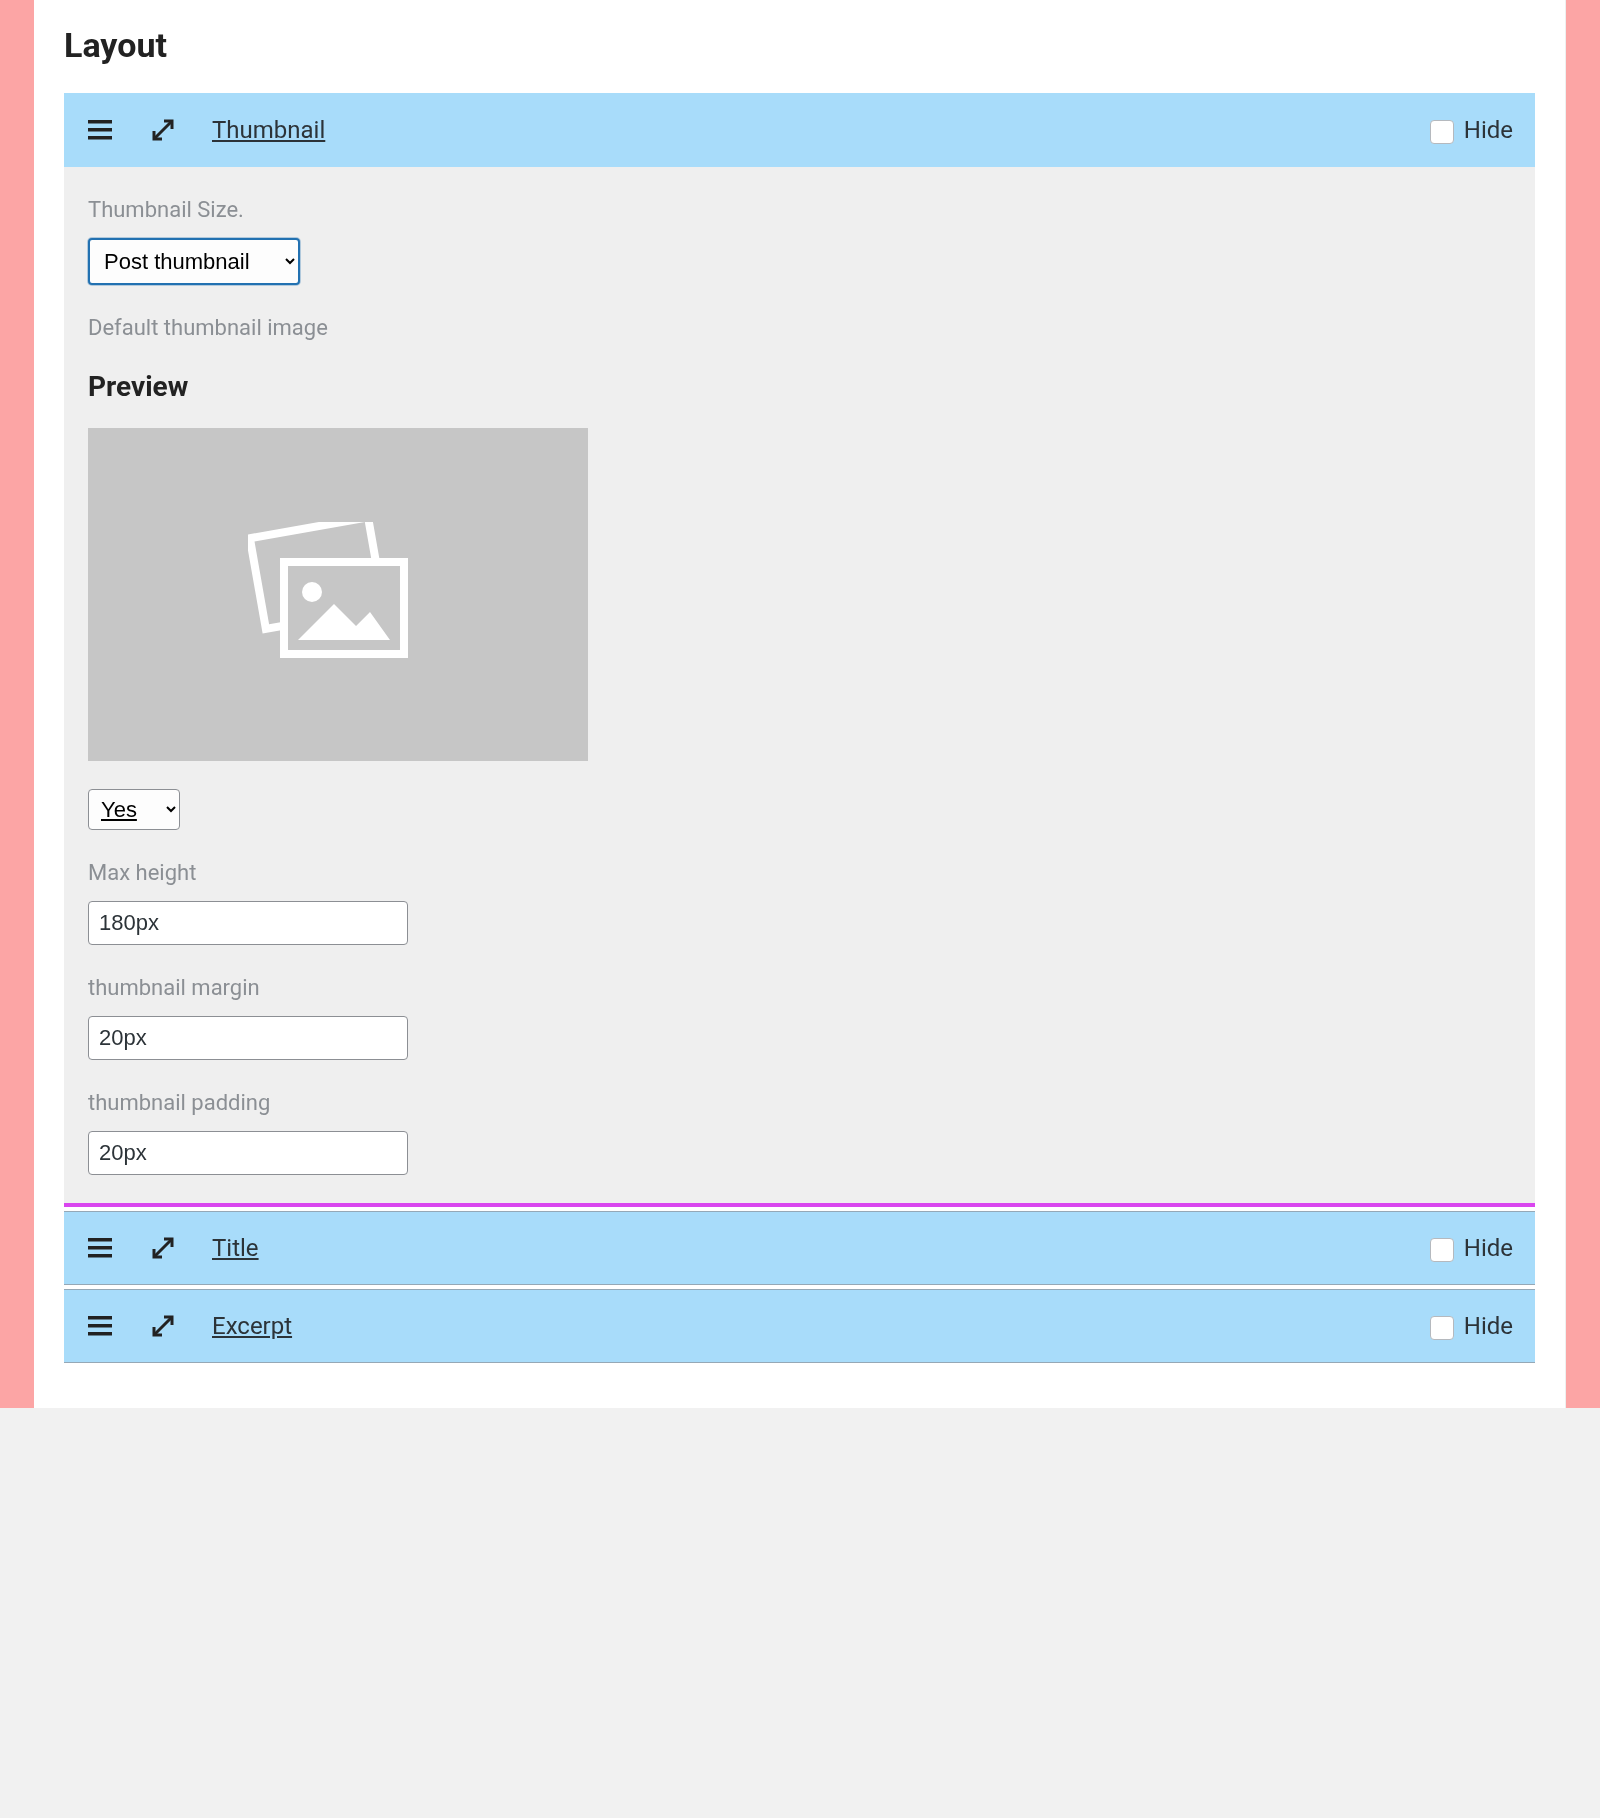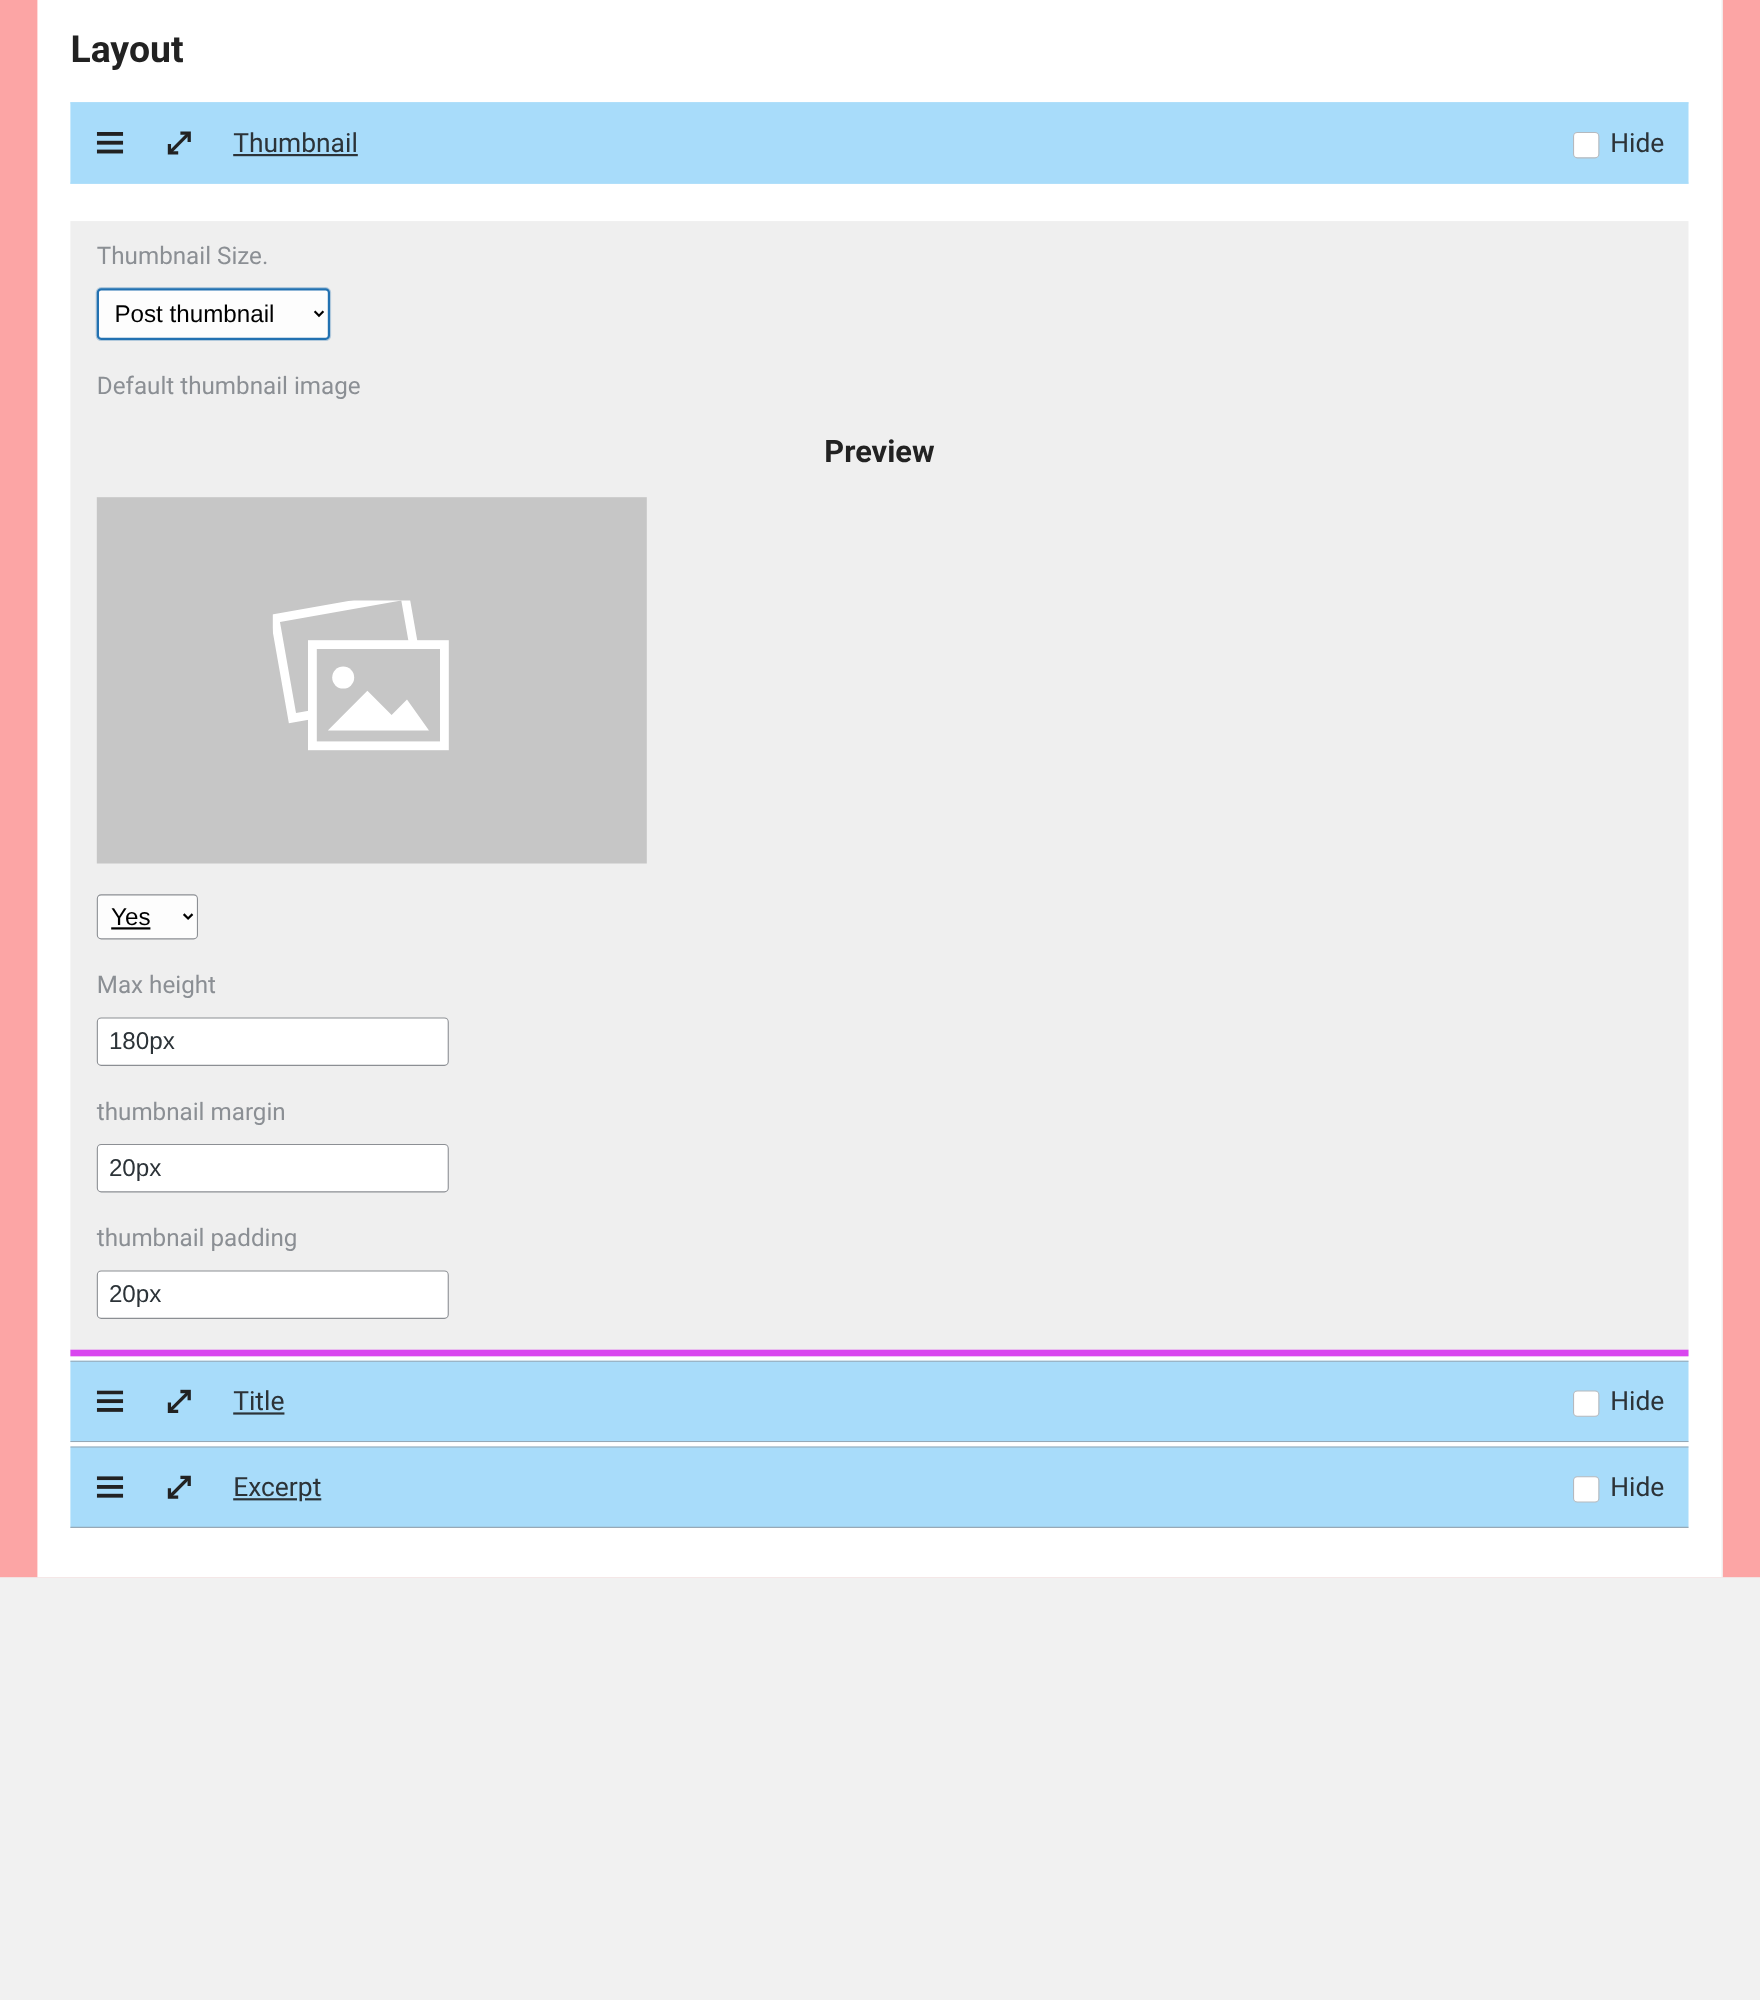--- a/index.html
+++ b/index.html
@@ -91,23 +91,22 @@
     height: 5px;
     border-left: 3px solid #3a7bbd;
     border-bottom: 3px solid #3a7bbd;
     transform: rotate(-45deg);
     margin: 5px 0 0 5px;
   }
 
   
   .acc-body {
     background: #efefef;
-    padding: 20px 24px 28px 24px;
-    border-bottom: 6px solid #d946ef;
-    margin-top: 34px;
+    padding: 30px 24px 28px 24px;
+    border-bottom: 4px solid #d946ef;
   }
 
   .field-label {
     font-size: 22px;
     color: #8b8f94;
     margin: 0 0 16px 0;
   }
 
   .field-block { margin-bottom: 30px; }
   .field-block:last-child { margin-bottom: 0; }
@@ -158,21 +157,20 @@
     border-radius: 4px;
     cursor: pointer;
     color: #333;
   }
 
   h3.preview-heading {
     font-size: 28px;
     font-weight: 700;
     color: #222;
     margin: 0 0 25px 0;
-    text-align: center;
   }
 
   .preview-box {
     width: 500px;
     height: 333px;
     background: #c6c6c6;
     display: flex;
     align-items: center;
     justify-content: center;
     margin-bottom: 28px;

